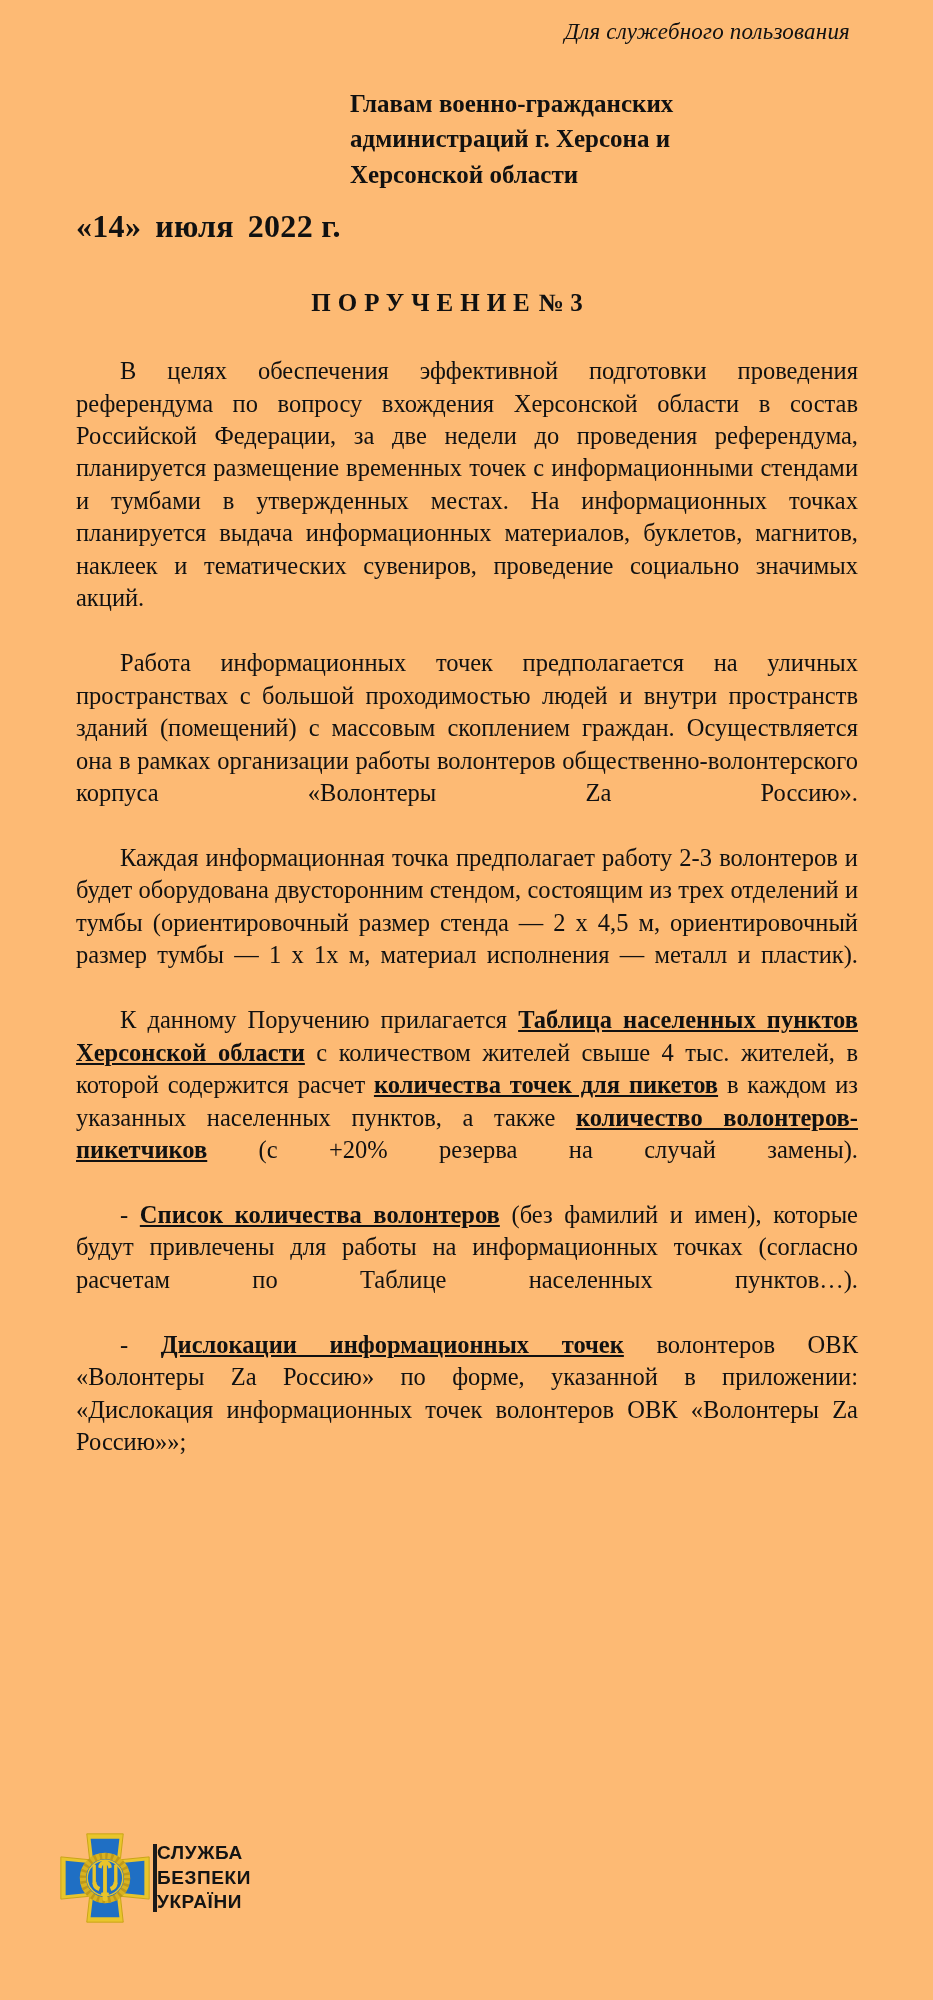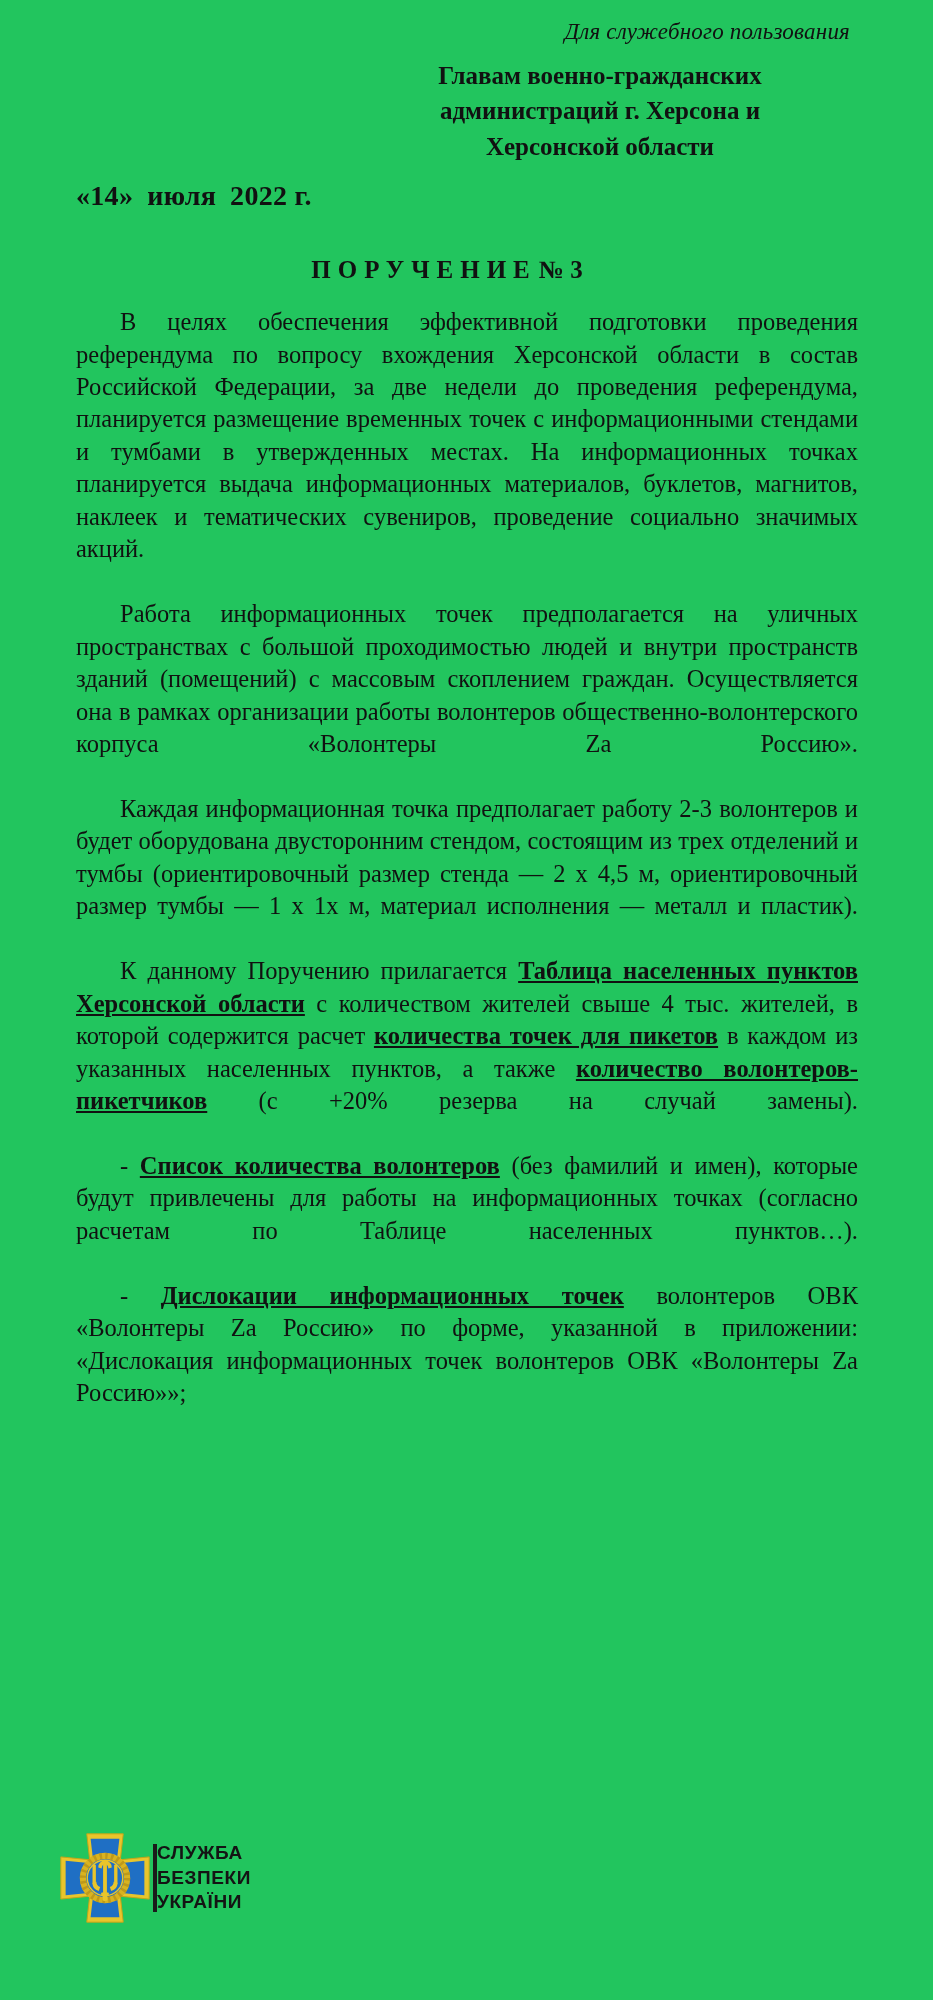--- a/index.html
+++ b/index.html
@@ -14,54 +14,54 @@
     font-family: "Liberation Serif", "DejaVu Serif", serif;
     color: #111111;
     position: relative;
   }
   .page {
     width: 933px;
     min-height: 2000px;
     position: relative;
     box-sizing: border-box;
     padding: 17px;
-    background: #22c55e;
+    background: #fdba74;
   }
   .content {
     position: absolute;
     left: 76px;
     top: 0;
     width: 782px;
   }
 
   
   .stamp-line {
     text-align: right;
     font-style: italic;
     font-size: 23px;
     line-height: 1.2;
     padding-top: 18px;
     padding-right: 8px;
     letter-spacing: 0.2px;
   }
   .addressee {
-    text-align: center;
+    text-align: left;
     font-weight: bold;
     font-size: 25px;
     line-height: 1.42;
-    margin-top: 12px;
+    margin-top: 40px;
     padding-right: 8px;
     width: 500px;
     margin-left: auto;
   }
   .addressee div { white-space: nowrap; }
 
   .date-line {
     font-weight: bold;
-    font-size: 28px;
+    font-size: 32px;
     margin-top: 16px;
     letter-spacing: 0.3px;
   }
   .date-line .sp { display: inline-block; width: 14px; }
 
   .doc-title {
     text-align: center;
     font-weight: bold;
     font-size: 25px;
     margin-top: 44px;
@@ -71,21 +71,21 @@
   .doc-title .spaced {
     letter-spacing: 7px;
   }
   .doc-title .num {
     letter-spacing: 0px;
     margin-left: 2px;
   }
 
   
   .body-block {
-    margin-top: 22px;
+    margin-top: 38px;
     font-size: 24.5px;
     line-height: 1.325;
     text-align: justify;
     text-justify: inter-word;
     hyphens: none;
   }
   .body-block p {
     margin: 0;
     text-indent: 44px;
     text-align: justify;

